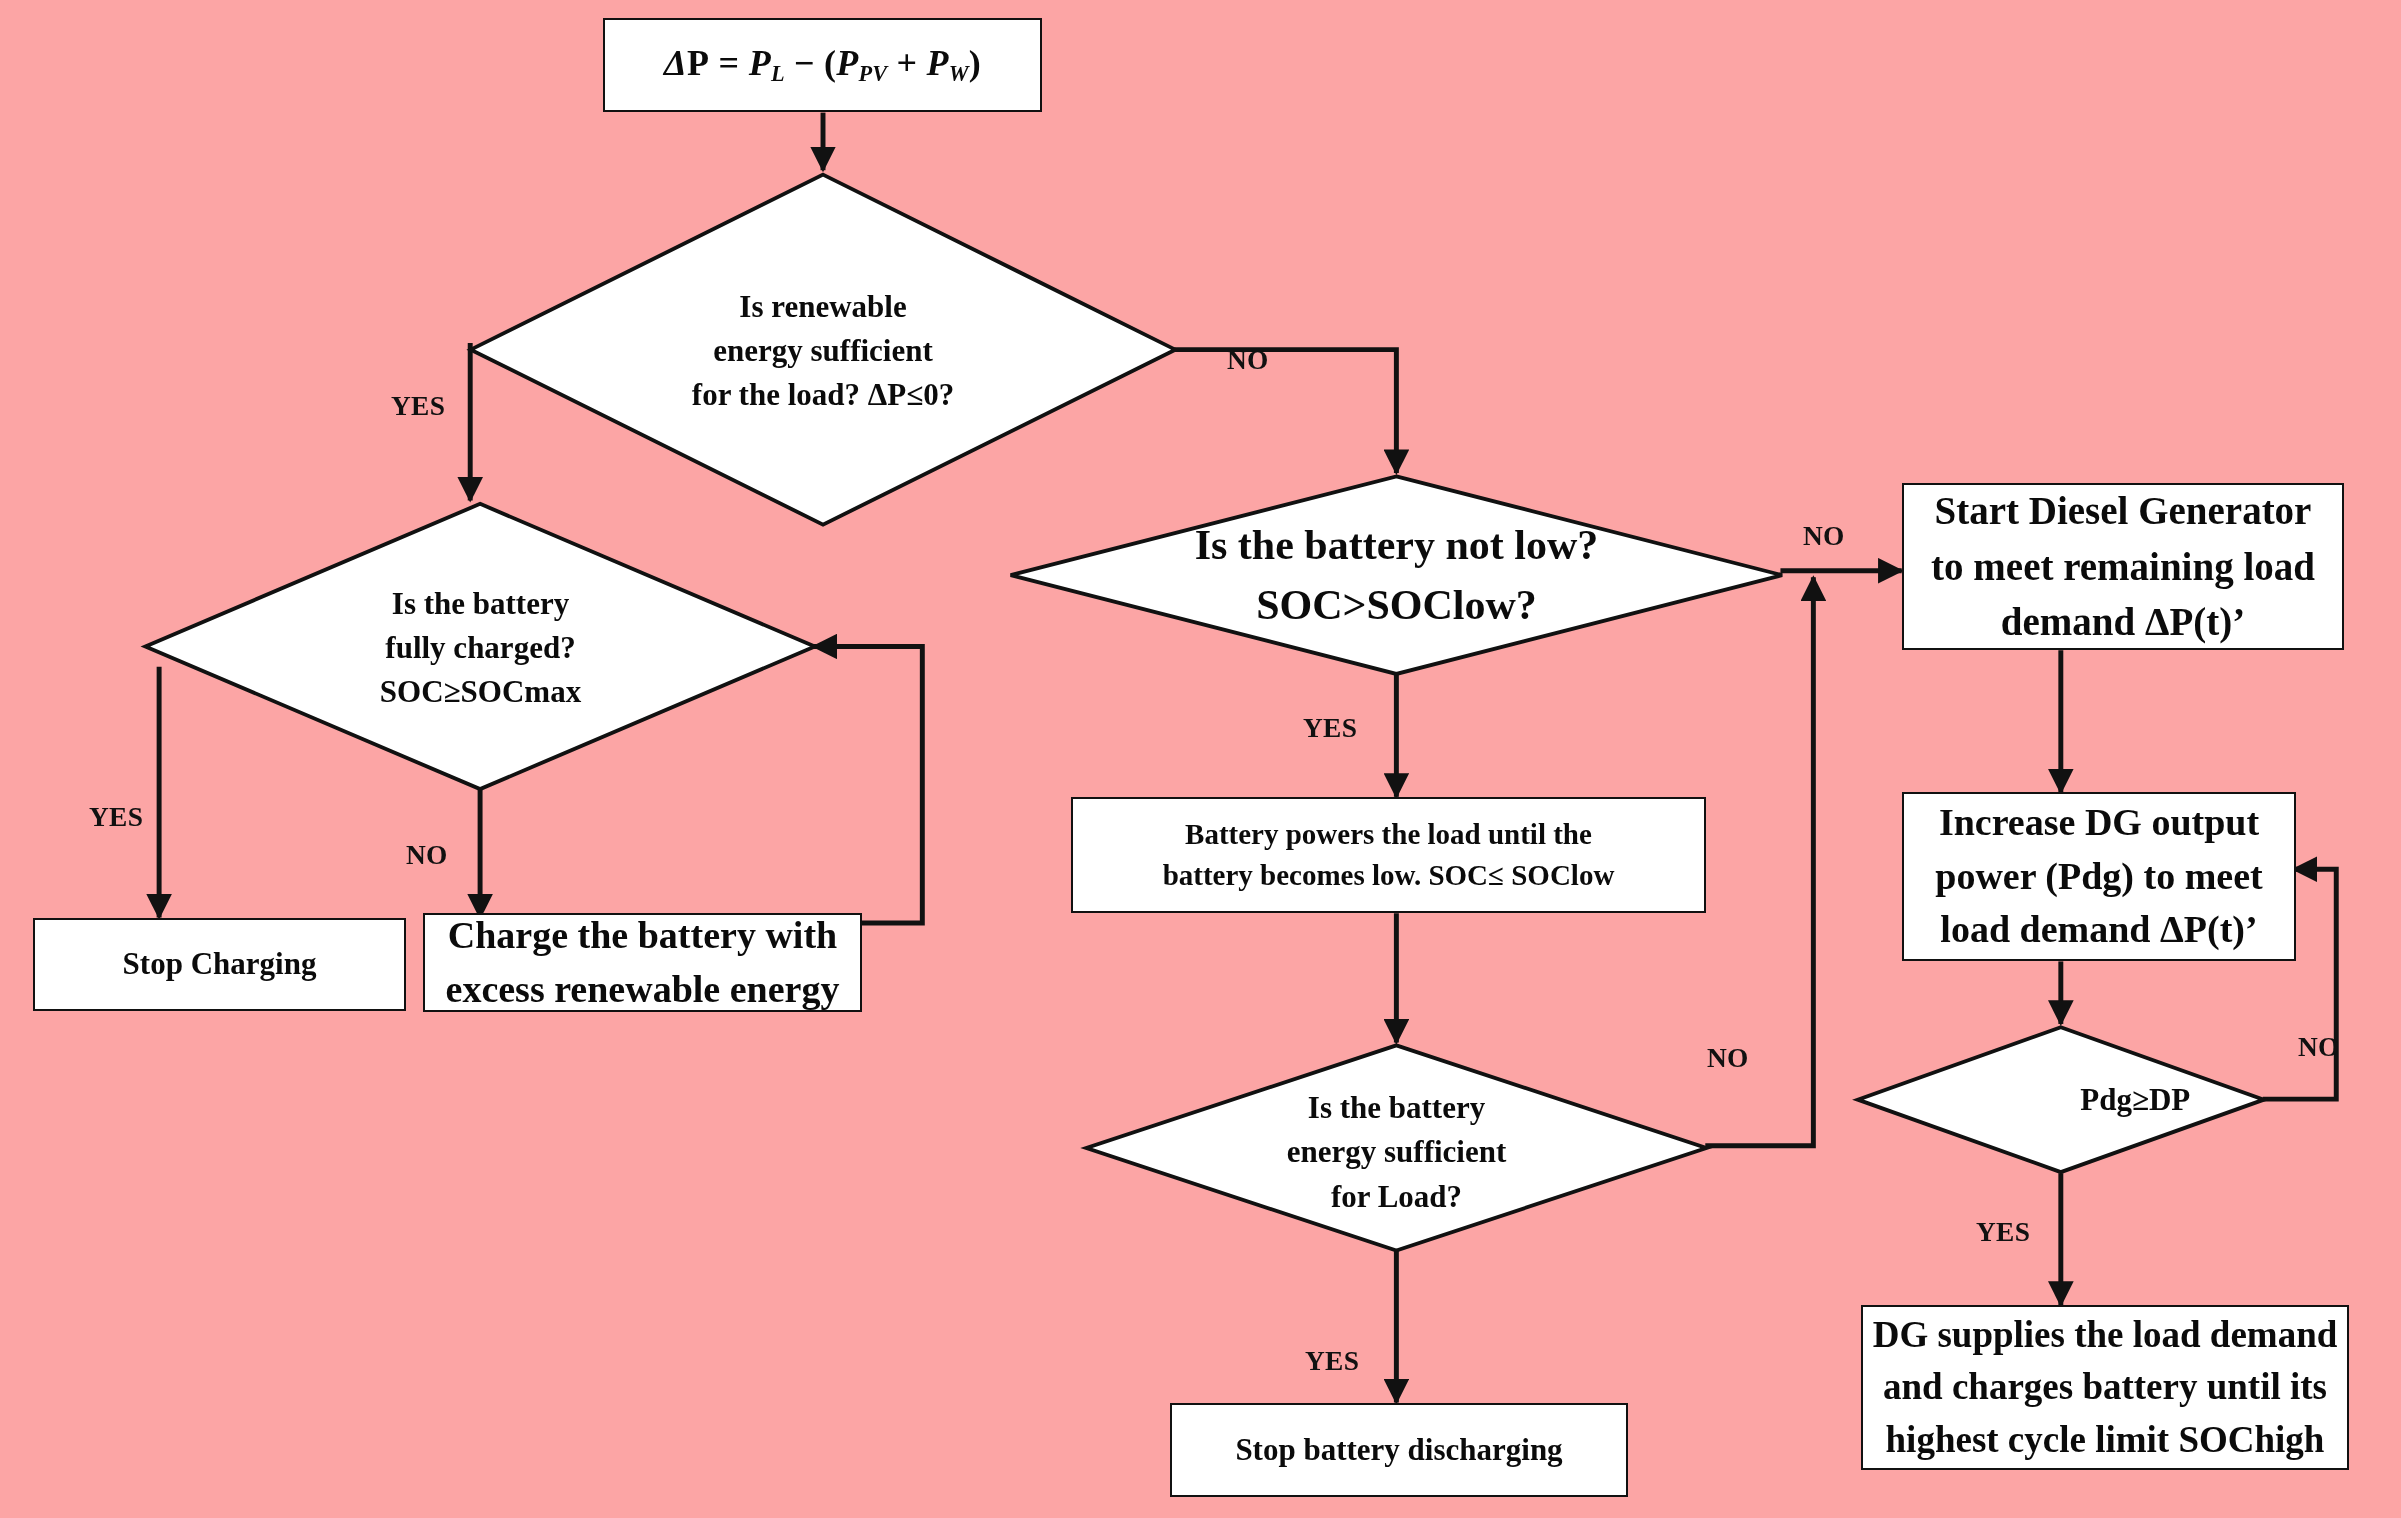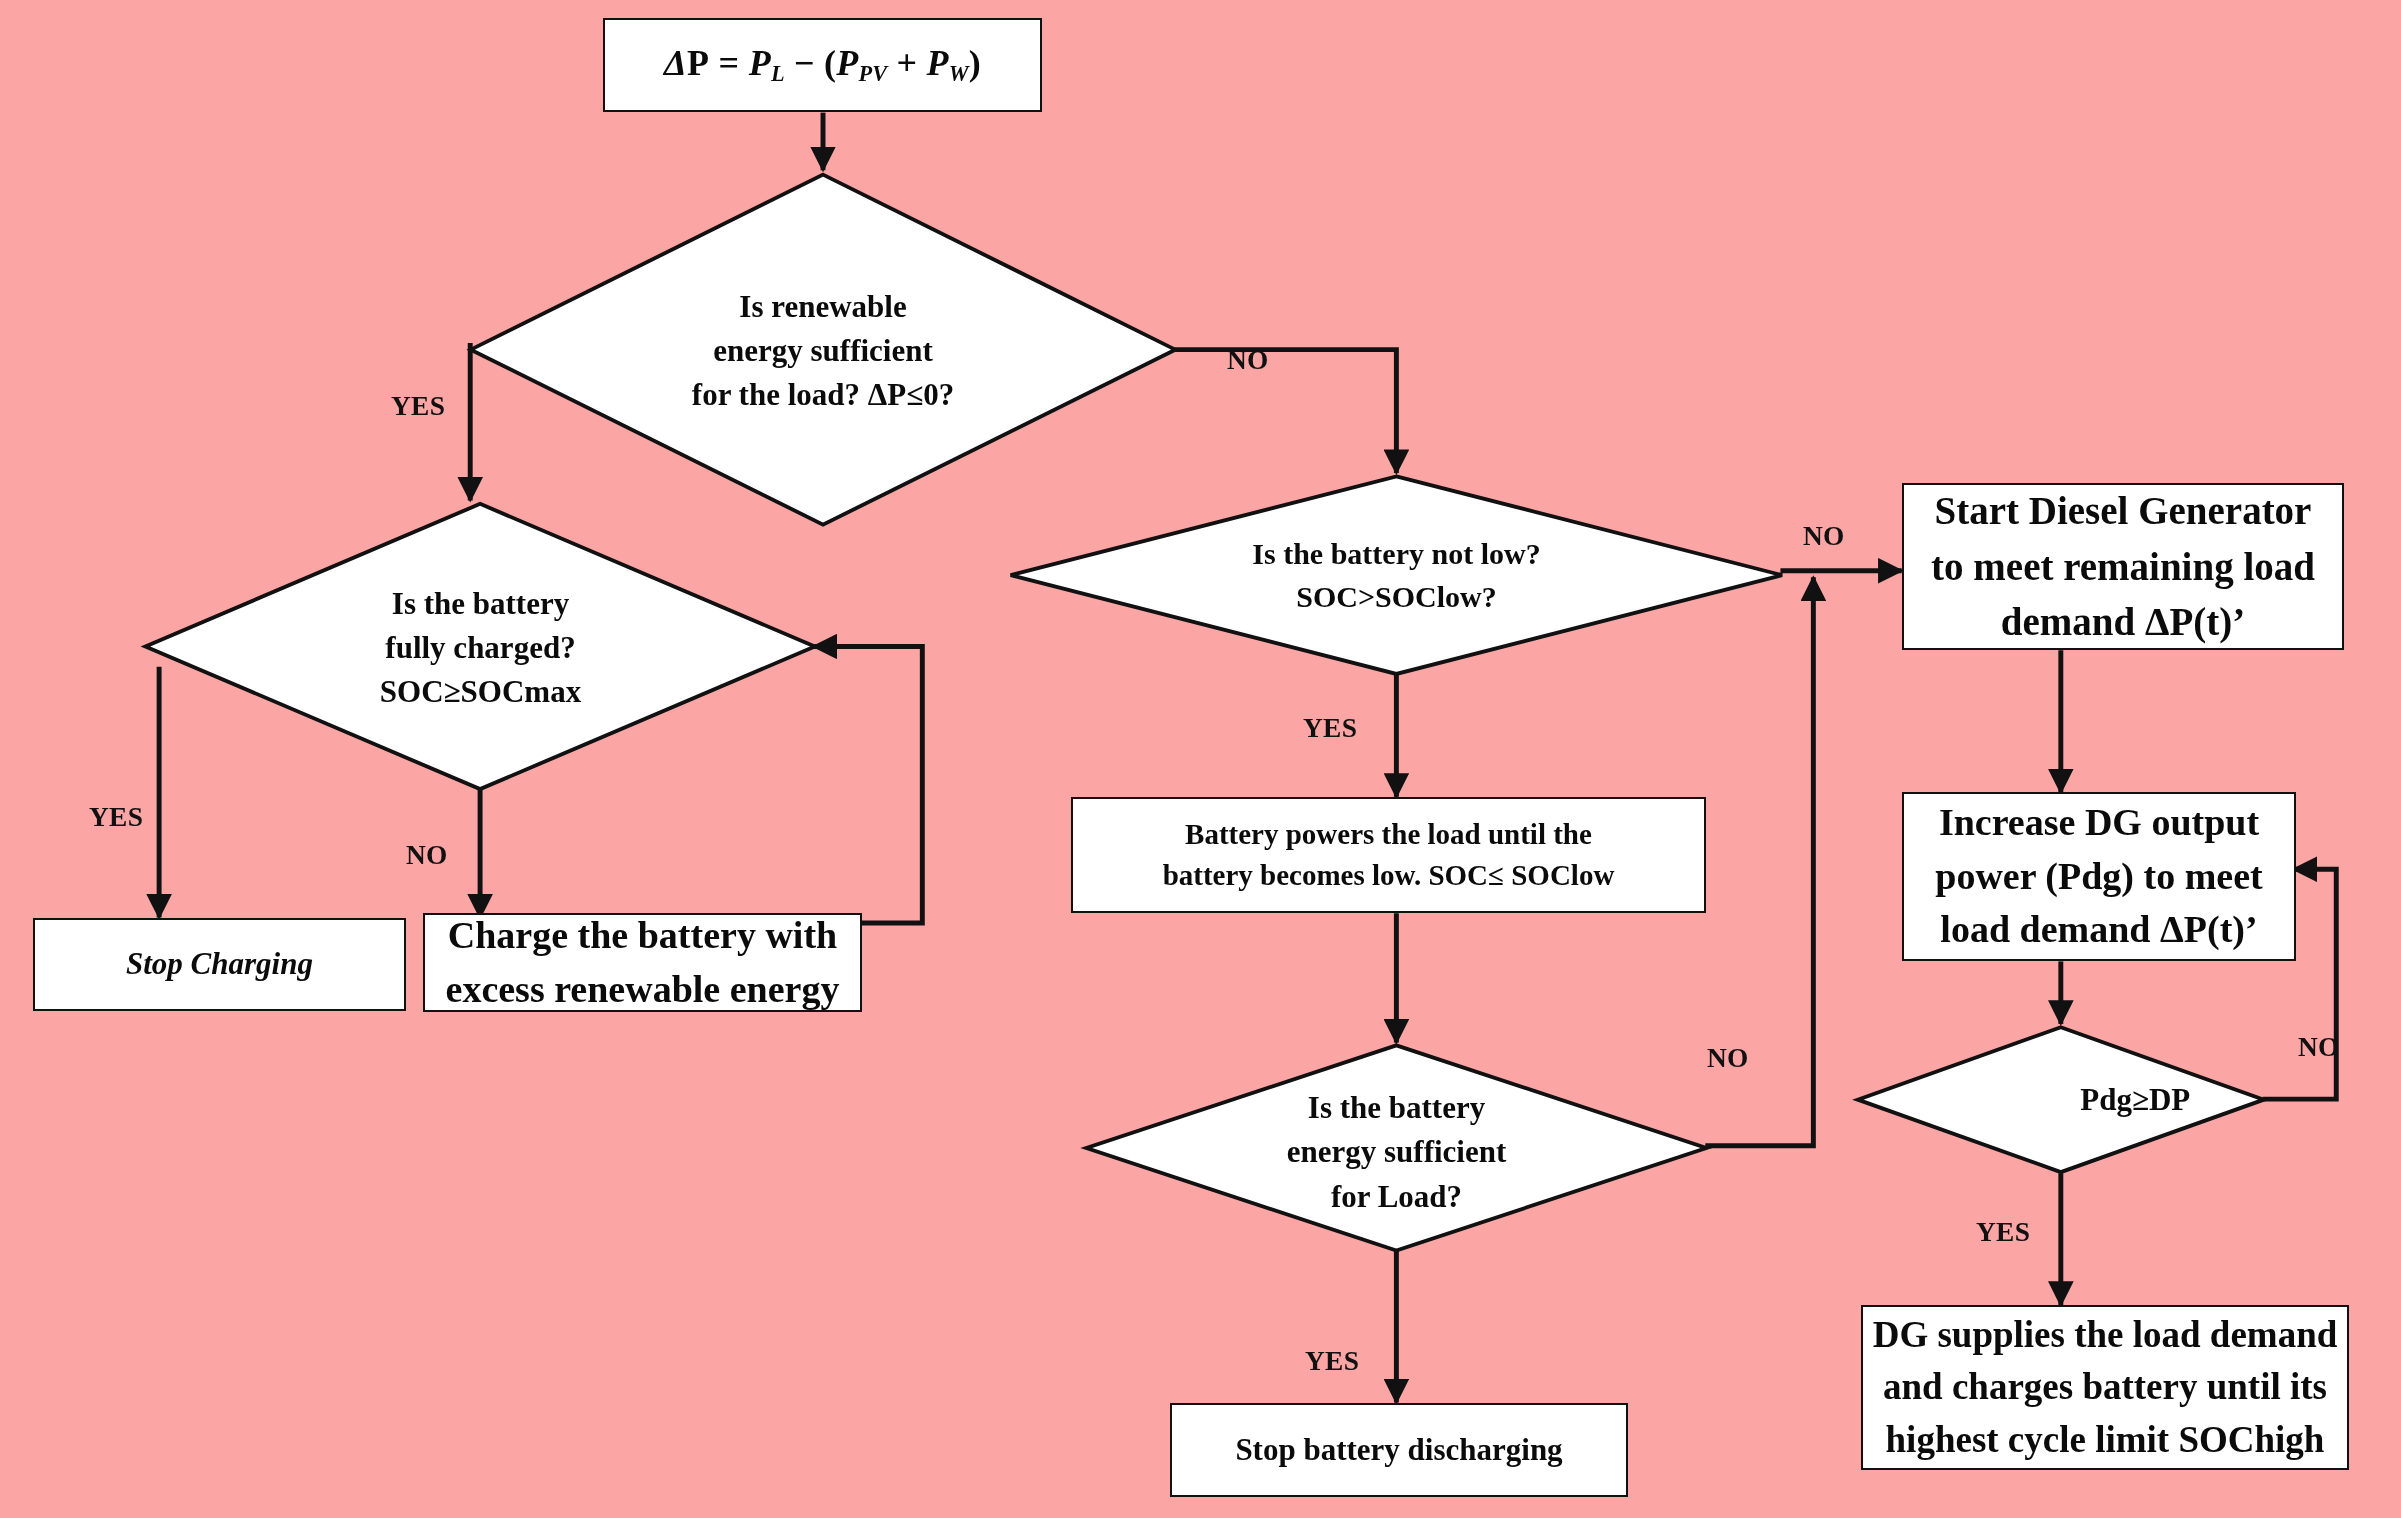--- a/index.html
+++ b/index.html
@@ -145,30 +145,30 @@
 for the load? ΔP≤0?</div>
   </div>
 
   <div class="node diamond" style="left:258px; top:538px; width:445px; height:220px;">
     <div class="label" style="font-size:31px;">Is the  battery
 fully charged?
 SOC≥SOCmax</div>
   </div>
 
   <div class="node box" style="left:33px; top:918px; width:373px; height:93px;">
-    <div class="label" style="font-size:31px;font-style:italic;">Stop Charging</div>
+    <div class="label" style="font-size:31px;">Stop Charging</div>
   </div>
 
   <div class="node box" style="left:423px; top:913px; width:439px; height:99px;">
     <div class="label" style="font-size:38px;">Charge the battery with
 excess renewable energy</div>
   </div>
 
   <div class="node diamond" style="left:1100px; top:510px; width:593px; height:132px;">
-    <div class="label" style="font-size:30px;">Is the battery not low?
+    <div class="label" style="font-size:42px;">Is the battery not low?
 SOC&gt;SOClow?</div>
   </div>
 
   <div class="node box" style="left:1071px; top:797px; width:635px; height:116px;">
     <div class="label" style="font-size:29px;">Battery powers the load until the
 battery becomes low. SOC≤ SOClow</div>
   </div>
 
   <div class="node diamond" style="left:1174px; top:1070px; width:445px; height:165px;">
     <div class="label" style="font-size:31px;">Is the battery

